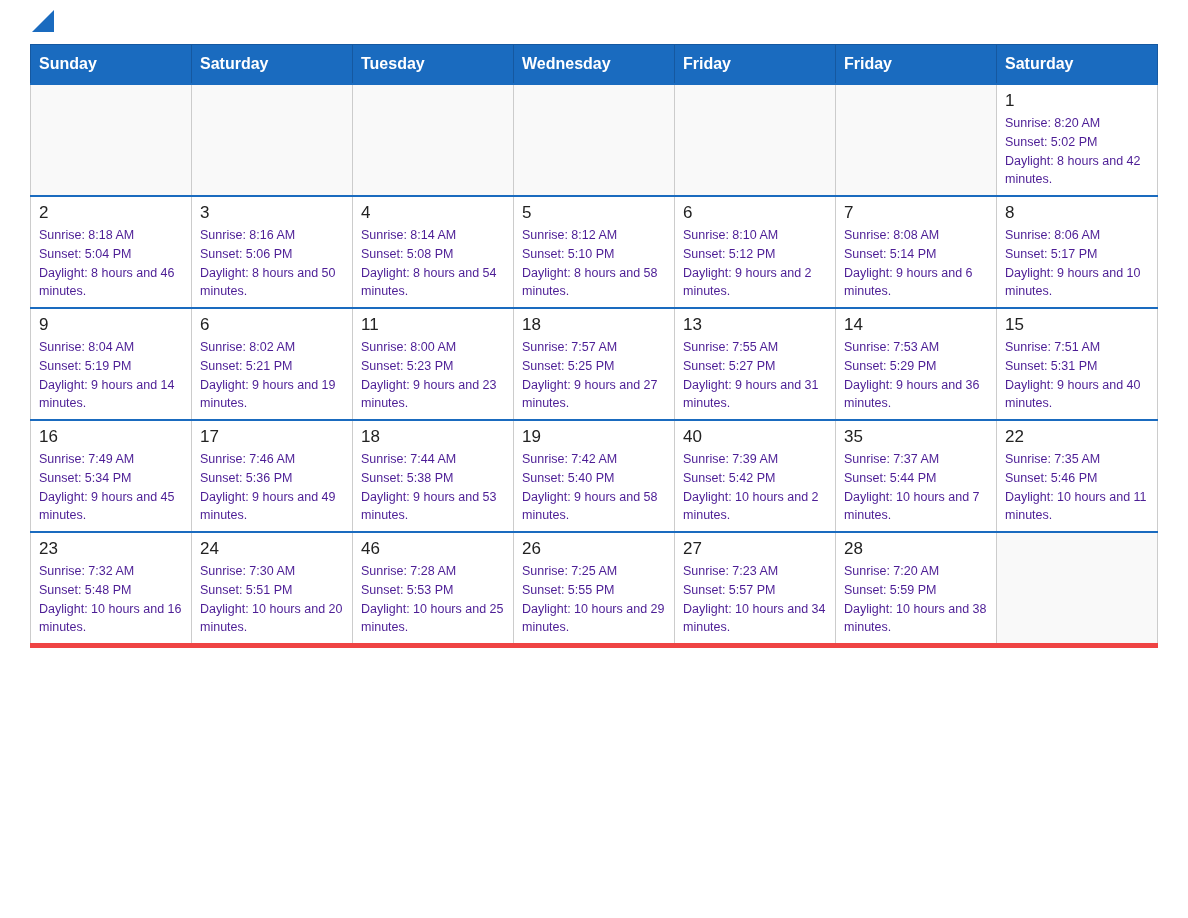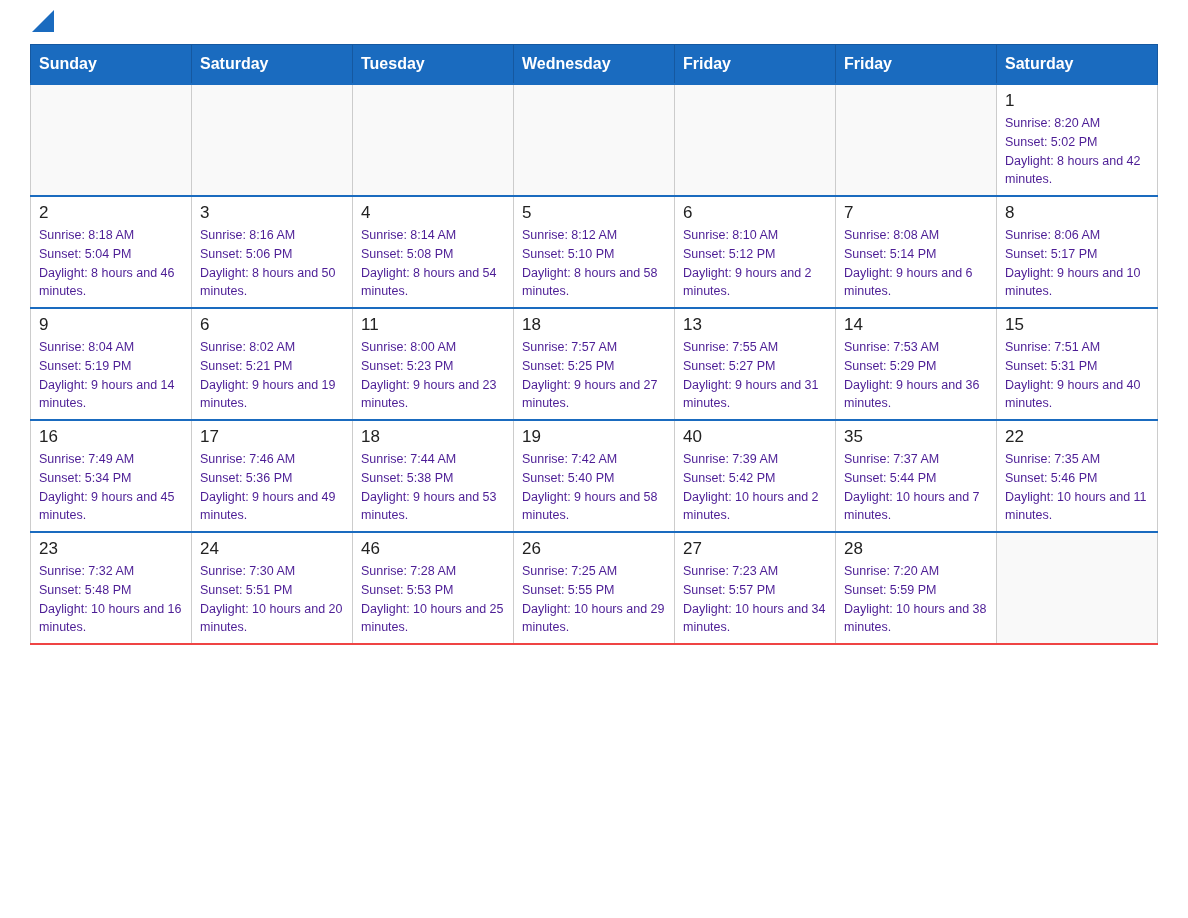--- a/index.html
+++ b/index.html
@@ -81,21 +81,21 @@
     }
     .day-info {
       font-size: 12.5px;
       line-height: 1.5;
       color: #4c1d95;
     }
     .empty-cell {
       background: #f9f9f9;
     }
     .last-row td {
-      border-bottom: 2px solid #ef4444;
+      border-bottom: 5px solid #ef4444;
     }
   </style>
 </head>
 <body>
 
 <div class="header">
   <div class="logo">
     <div style="display:flex; flex-direction:column; align-items:flex-start;">
       <div style="display:flex; align-items:center;">
         <span class="logo-text-general"></span>

